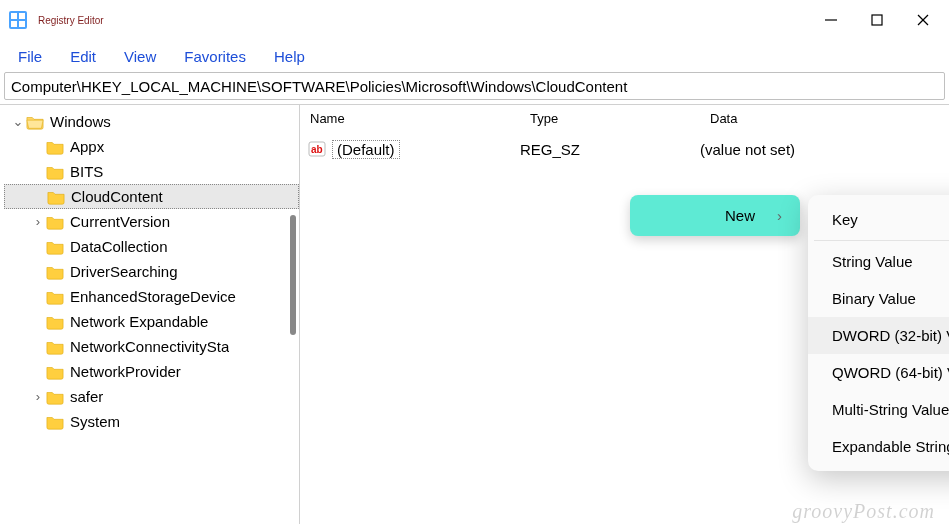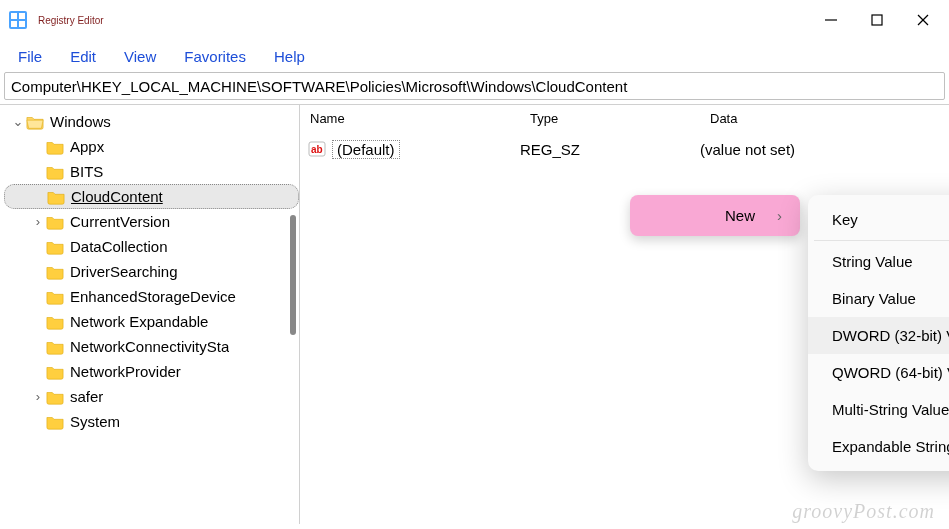--- a/index.html
+++ b/index.html
@@ -27,21 +27,21 @@
   
   .tree { font-size: 15px; }
   .node { display: flex; align-items: center; height: 25px; padding-right: 4px; cursor: default; }
   .chev { width: 16px; display: inline-flex; justify-content: center; color: #666; font-size: 13px; }
   .chev.down::before { content: "⌄"; }
   .chev.right::before { content: "›"; }
   .chev.none::before { content: ""; }
   .ficon { width: 18px; height: 16px; margin-right: 6px; display: inline-flex; }
   .ficon svg { width: 18px; height: 16px; }
   .nodelabel { white-space: nowrap; overflow: hidden; text-overflow: clip; }
-  .node.selected { background: #e8e8e8; border: 1px dotted #888; border-radius: 10px; text-decoration: underline; }
+  .node.selected { background: #e8e8e8; border: 1px dotted #888; border-radius: 0; }
   .depth0 { padding-left: 6px; }
   .depth1 { padding-left: 26px; }
 
   
   .vthumb { position: absolute; right: 3px; top: 110px; width: 6px; height: 120px; background: #888; border-radius: 3px; }
 
   
   .listheader { display: flex; height: 30px; border-bottom: 0; font-size: 13px; }
   .col { padding: 6px 10px; }
   .col-name { width: 220px; }
@@ -51,21 +51,21 @@
   
   .listrow { display: flex; font-size: 15px; height: 28px; align-items: center; }
   .valicon { width: 18px; height: 18px; margin: 0 6px 0 8px; display: inline-flex; }
   .valname { border: 1px dotted #888; padding: 0 4px; }
   .cell-name { width: 220px; display: flex; align-items: center; text-align: right; }
   .cell-type { width: 180px; }
   .cell-data { flex: 1; }
 
   
   .ctxhost { position: absolute; left: 330px; top: 90px; display: flex; align-items: flex-start; }
-  .ctxnew { width: 170px; background: #f9a8d4; border-radius: 8px; box-shadow: 0 4px 12px rgba(0,0,0,.18); padding: 6px 4px; display: flex; justify-content: flex-end; align-items: center; }
+  .ctxnew { width: 170px; background: #5eead4; border-radius: 8px; box-shadow: 0 4px 12px rgba(0,0,0,.18); padding: 6px 4px; display: flex; justify-content: flex-end; align-items: center; }
   .ctxnew .row { display: flex; align-items: center; justify-content: flex-end; width: 100%; padding: 6px 14px; font-size: 15px; }
   .ctxnew .arrow { margin-left: 22px; color: #666; }
 
   .submenu { width: 290px; background: #fafafa; border-radius: 10px; box-shadow: 0 8px 30px rgba(0,0,0,.22); padding: 6px 0; margin-left: 8px; }
   .submenu .sitem { padding: 10px 24px; font-size: 15px; cursor: default; }
   .submenu .sitem.hover { background: #efefef; }
   .submenu .sep { height: 1px; background: #e3e3e3; margin: 2px 6px; }
 
   
   .watermark { position: absolute; right: 14px; bottom: 6px; font-family: Georgia, serif; font-style: italic; font-size: 20px; letter-spacing: 1px; color: rgba(0,0,0,.18); }

